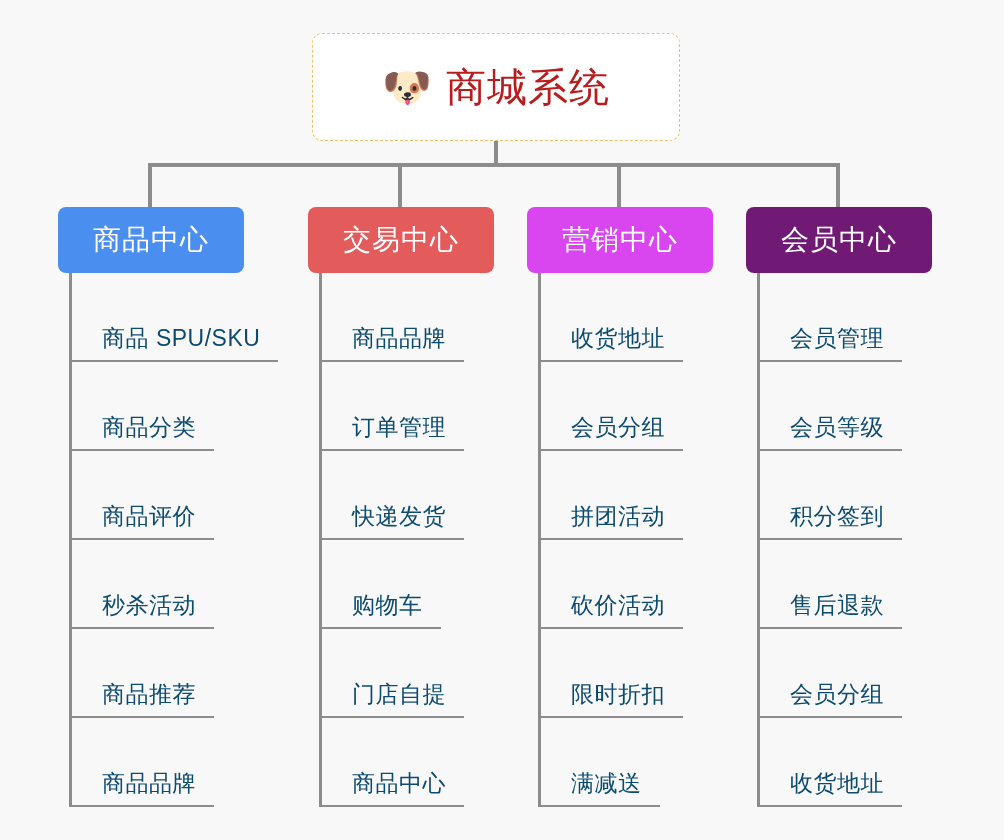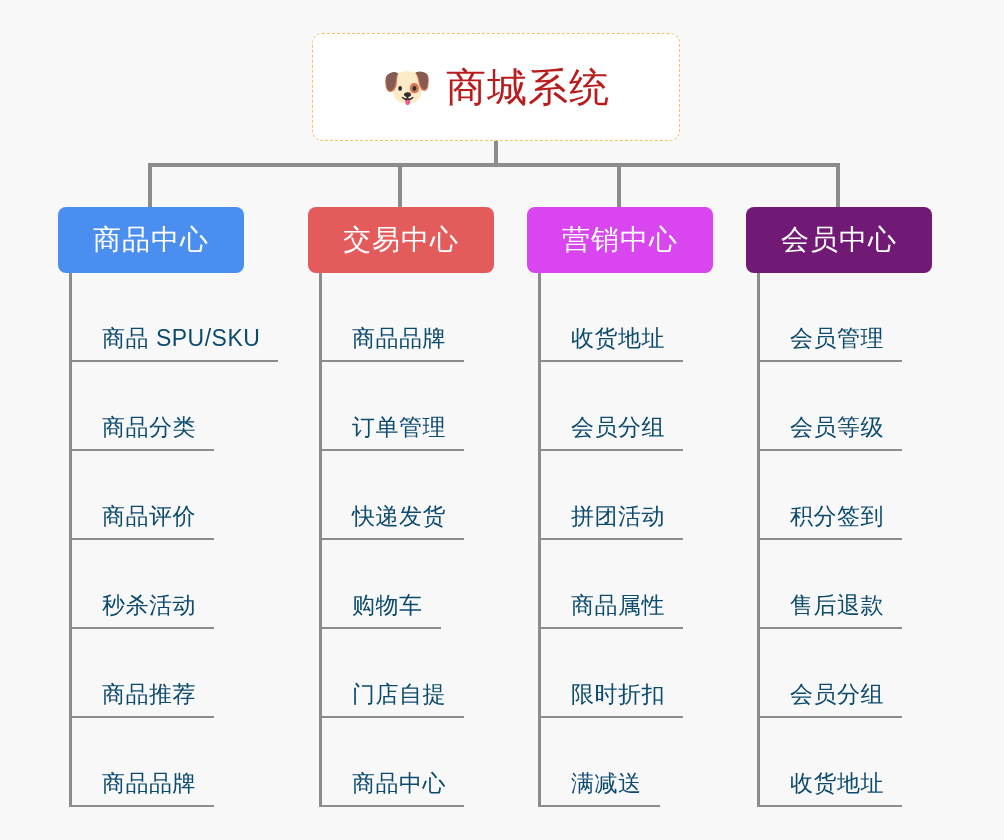--- a/index.html
+++ b/index.html
@@ -208,21 +208,21 @@
       <div class="leaf-item">
           <span class="leaf-underline"><span class="leaf-label">收货地址</span></span>
         </div>
       <div class="leaf-item">
           <span class="leaf-underline"><span class="leaf-label">会员分组</span></span>
         </div>
       <div class="leaf-item">
           <span class="leaf-underline"><span class="leaf-label">拼团活动</span></span>
         </div>
       <div class="leaf-item">
-          <span class="leaf-underline"><span class="leaf-label">商品属性</span></span>
+          <span class="leaf-underline"><span class="leaf-label">砍价活动</span></span>
         </div>
       <div class="leaf-item">
           <span class="leaf-underline"><span class="leaf-label">限时折扣</span></span>
         </div>
       <div class="leaf-item">
           <span class="leaf-underline"><span class="leaf-label">满减送</span></span>
         </div>
     </div>
   </div>
 

